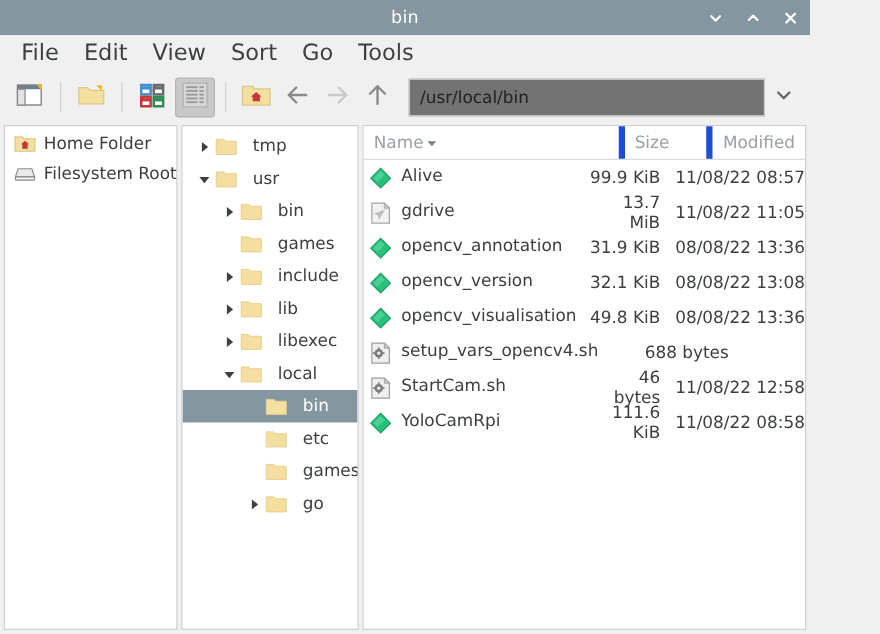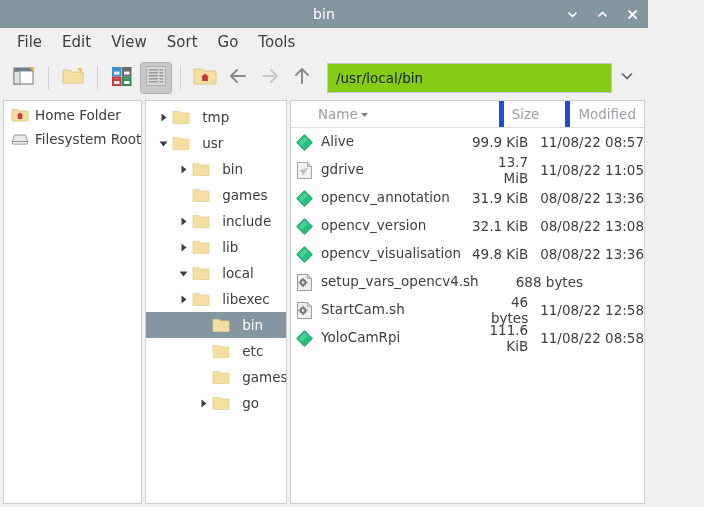--- a/index.html
+++ b/index.html
@@ -16,30 +16,30 @@
     height: 28px; background: #8496a0; position: relative;
     display: flex; align-items: center; justify-content: center; flex: 0 0 28px;
   }
   .title-text { color: #ffffff; font-size: 14px; letter-spacing: .2px; }
   .win-controls { position: absolute; right: 8px; top: 0; height: 28px; display: flex; align-items: center; gap: 14px; }
   .wbtn { width: 16px; height: 16px; display: flex; align-items: center; justify-content: center; cursor: pointer; }
   .wbtn svg { display: block; }
 
   
   .menubar { height: 28px; flex: 0 0 28px; display: flex; align-items: center; padding-left: 8px; gap: 2px; background: #f0f0f0; }
-  .menuitem { font-size: 15px; color: #3c4043; padding: 4px 9px; border-radius: 2px; cursor: default; }
+  .menuitem { font-size: 18px; color: #3c4043; padding: 4px 9px; border-radius: 2px; cursor: default; }
 
   
   .toolbar { height: 44px; flex: 0 0 44px; display: flex; align-items: center; padding: 0 8px; gap: 2px; background: #f0f0f0; }
   .tbtn { width: 32px; height: 32px; display: flex; align-items: center; justify-content: center; border-radius: 3px; cursor: pointer; }
   .tbtn.pressed { background: #c8c8c8; border: 1px solid #b4b4b4; }
   .tsep { width: 1px; height: 24px; background: #d0d0d0; margin: 0 6px; }
   .navbtn { width: 30px; height: 32px; display: flex; align-items: center; justify-content: center; cursor: pointer; }
   .pathbox {
-    flex: 1; height: 30px; margin-left: 8px; background: #84cc16;
+    flex: 1; height: 30px; margin-left: 8px; background: #737373;
     border: 1px solid #c4c4c4; display: flex; align-items: center;
     padding: 0 8px; font-size: 13.5px; color: #202124;
   }
   .pathdrop { width: 26px; height: 32px; display: flex; align-items: center; justify-content: center; cursor: pointer; }
 
   
   .panes { flex: 1; display: flex; padding: 0 3px 3px 3px; gap: 3px; min-height: 0; }
 
   .left-pane { width: 284px; display: flex; flex-direction: row; gap: 3px; min-height: 0; }
 
@@ -55,21 +55,21 @@
   .tree-row.selected .tree-label { color: #ffffff; }
   .twisty { width: 18px; height: 26px; display: flex; align-items: center; justify-content: center; flex: 0 0 18px; }
   .tree-label { font-size: 13.5px; color: #3c4043; margin-left: 12px; }
   .folder-ico { flex: 0 0 18px; display: flex; align-items: center; }
 
   
   .right-pane { flex: 1; background: #ffffff; border: 1px solid #cfcfcf; display: flex; flex-direction: column; min-width: 0; min-height: 0; }
   .col-head { height: 27px; flex: 0 0 27px; display: flex; align-items: stretch; border-bottom: 1px solid #dcdcdc; background: #ffffff; }
   .ch { display: flex; align-items: center; font-size: 13.5px; color: #9aa0a6; padding: 0 8px; cursor: pointer; position: relative; }
   .ch + .ch { border-left: 5px solid #1d4ed8; }
-  .ch-name { width: 220px; justify-content: flex-start; margin-left: 19px; }
+  .ch-name { width: 220px; justify-content: flex-start; }
   .ch-size { width: 75px; }
   .ch-mod  { flex: 1; }
   .sortcaret { display: flex; align-items: center; }
 
   .rows { flex: 1; overflow: hidden; }
   .frow { height: 28px; display: flex; align-items: center; cursor: pointer; }
   .fname { width: 220px; display: flex; align-items: flex-start; gap: 7px; padding-left: 4px; min-width: 0; }
   .fname-text { font-size: 13.5px; color: #3c4043; white-space: nowrap; }
   .fsize { width: 75px; text-align: right; font-size: 13.5px; color: #3c4043; padding-right: 3px; }
   .fmod  { flex: 1; font-size: 13.5px; color: #3c4043; padding-left: 9px; white-space: nowrap; }
@@ -315,42 +315,42 @@
             <span class="folder-ico">
               <svg width="18" height="15" viewBox="0 0 18 15">
                 <path d="M1 1.5h6.2L8.6 3H17v10.5H1z" fill="#f5dfa0" stroke="#e3d091" stroke-width=".8"></path>
               </svg>
             </span>
             <span class="tree-label">lib</span>
           </div>
           <div class="tree-row" style="padding-left: 28px;">
             <span class="twisty">
               <svg width="11" height="11" viewBox="0 0 11 11">
+                <path d="M3.5 1.5v8l5-4z" fill="#3c4043"></path>
+              </svg>
+            </span>
+            <span class="folder-ico">
+              <svg width="18" height="15" viewBox="0 0 18 15">
+                <path d="M1 1.5h6.2L8.6 3H17v10.5H1z" fill="#f5dfa0" stroke="#e3d091" stroke-width=".8"></path>
+              </svg>
+            </span>
+            <span class="tree-label">libexec</span>
+          </div>
+          <div class="tree-row" style="padding-left: 28px;">
+            <span class="twisty">
+              <svg width="11" height="11" viewBox="0 0 11 11">
                 <path d="M1.5 3.5h8l-4 5z" fill="#3c4043"></path>
               </svg>
             </span>
             <span class="folder-ico">
               <svg width="18" height="15" viewBox="0 0 18 15">
                 <path d="M1 1.5h6.2L8.6 3H17v10.5H1z" fill="#f5dfa0" stroke="#e3d091" stroke-width=".8"></path>
               </svg>
             </span>
             <span class="tree-label">local</span>
-          </div>
-          <div class="tree-row" style="padding-left: 28px;">
-            <span class="twisty">
-              <svg width="11" height="11" viewBox="0 0 11 11">
-                <path d="M3.5 1.5v8l5-4z" fill="#3c4043"></path>
-              </svg>
-            </span>
-            <span class="folder-ico">
-              <svg width="18" height="15" viewBox="0 0 18 15">
-                <path d="M1 1.5h6.2L8.6 3H17v10.5H1z" fill="#f5dfa0" stroke="#e3d091" stroke-width=".8"></path>
-              </svg>
-            </span>
-            <span class="tree-label">libexec</span>
           </div>
           <div class="tree-row selected" style="padding-left: 48px;">
             <span class="twisty"></span>
             <span class="folder-ico">
               <svg width="18" height="15" viewBox="0 0 18 15">
                 <path d="M1 1.5h6.2L8.6 3H17v10.5H1z" fill="#f5dfa0" stroke="#e3d091" stroke-width=".8"></path>
               </svg>
             </span>
             <span class="tree-label">bin</span>
           </div>

